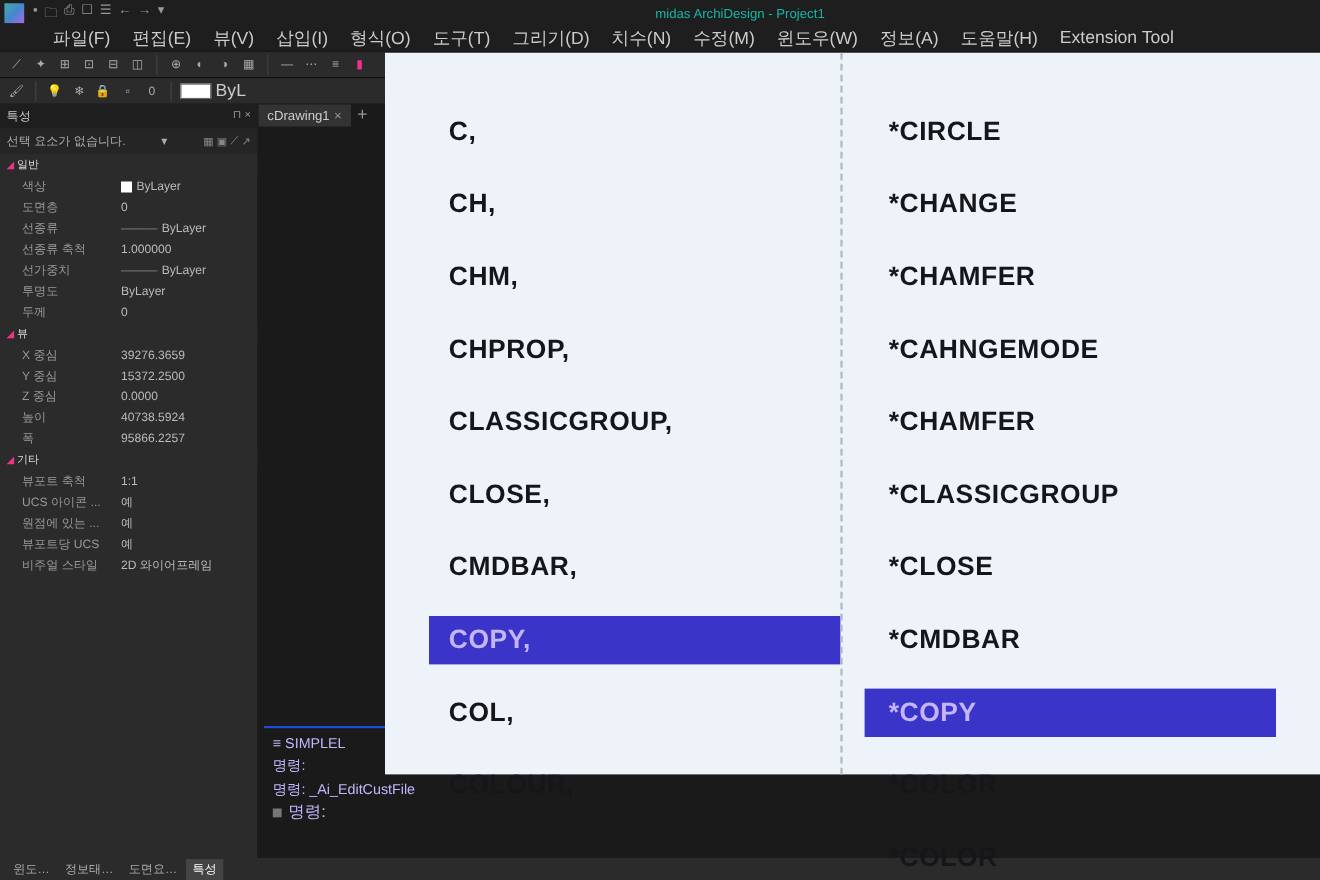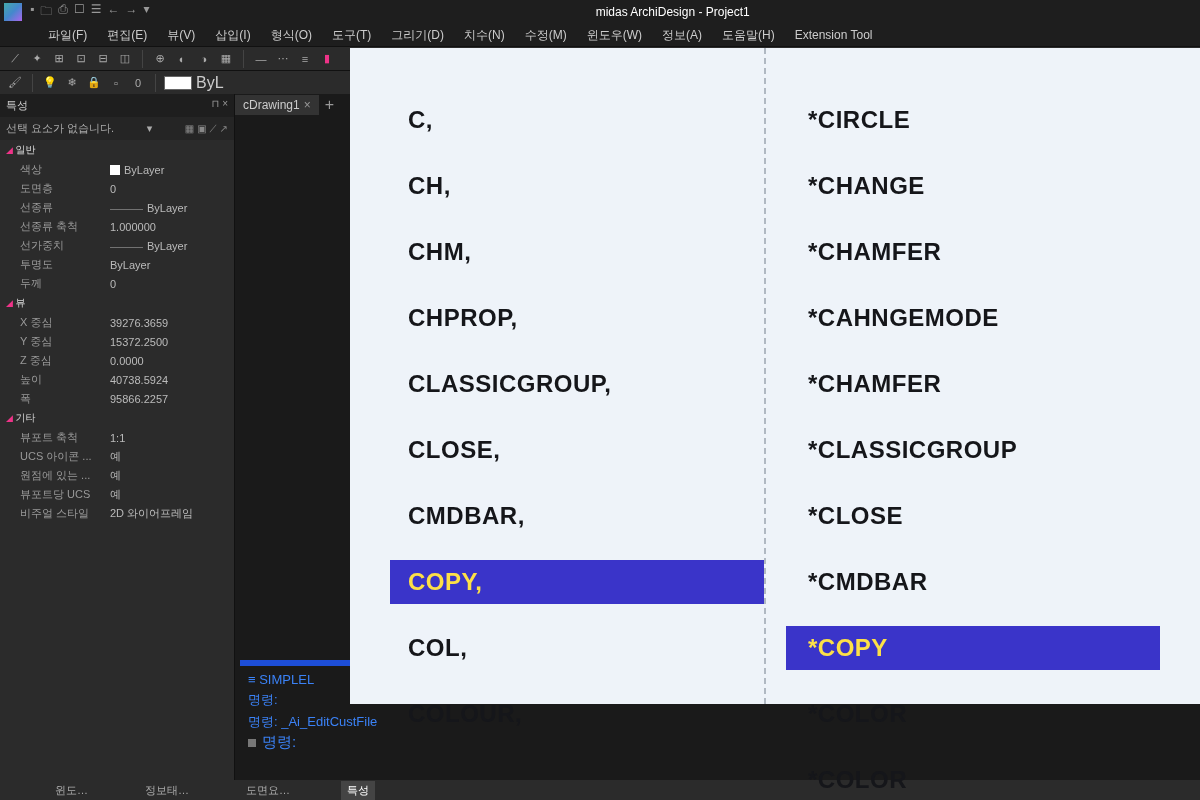--- a/index.html
+++ b/index.html
@@ -1,23 +1,23 @@
 <!DOCTYPE html>
 <html><head>
 <meta charset="utf-8">
 <style>
 * { margin: 0; padding: 0; box-sizing: border-box; }
 body { font-family: "Malgun Gothic", "Segoe UI", sans-serif; background: #2b2b2b; color: #ccc; width: 1200px; height: 800px; overflow: hidden; position: relative; }
 
 .titlebar { height: 24px; background: #1e1e1e; display: flex; align-items: center; padding: 0 4px; }
 .titlebar .app-icon { width: 18px; height: 18px; background: linear-gradient(135deg, #4aa, #48c, #a6e); margin-right: 8px; }
 .titlebar .tb-icons { display: flex; gap: 6px; color: #999; font-size: 12px; }
-.titlebar .title { flex: 1; text-align: center; color: #ffffff; font-size: 12px; }
-
-.menubar { height: 22px; background: #1e1e1e; display: flex; align-items: center; padding-left: 40px; gap: 4px; font-size: 12px; color: #ccc; }
+.titlebar .title { flex: 1; text-align: center; color: #14b8a6; font-size: 12px; }
+
+.menubar { height: 22px; background: #1e1e1e; display: flex; align-items: center; padding-left: 40px; gap: 4px; font-size: 16px; color: #ccc; }
 .menubar .menu-item { padding: 2px 8px; white-space: nowrap; }
 
 .toolbar-row { height: 24px; background: #2b2b2b; border-top: 1px solid #111; display: flex; align-items: center; padding: 0 6px; gap: 4px; }
 .tb-sep { width: 1px; height: 18px; background: #444; margin: 0 4px; }
 .tb-icon { width: 18px; height: 18px; display: inline-flex; align-items: center; justify-content: center; color: #aaa; font-size: 11px; }
 .color-swatch { width: 28px; height: 14px; background: #fff; border: 1px solid #666; }
 .by-layer-txt { font-size: 16px; color: #ccc; }
 
 .main-area { display: flex; height: calc(800px - 24px - 22px - 48px - 20px); }
 .prop-panel { width: 235px; background: #2b2b2b; border-right: 1px solid #111; font-size: 11px; }
@@ -35,35 +35,35 @@
 .canvas-area { flex: 1; background: #1a1a1a; position: relative; }
 .doc-tab { position: absolute; top: 0; left: 0; height: 22px; display: flex; align-items: center; }
 .doc-tab .tab { background: #333; padding: 3px 8px; font-size: 12px; color: #ccc; display: flex; gap: 4px; }
 .doc-tab .tab .close { color: #999; }
 .doc-tab .add { padding: 2px 6px; color: #999; }
 
 .model-tabs { position: absolute; bottom: 120px; left: 240px; display: flex; align-items: center; font-size: 11px; color: #bbb; gap: 2px; }
 .model-tabs .nav { background: #333; padding: 2px 4px; }
 .model-tabs .tab { background: #333; padding: 2px 8px; }
 
-.command-area { position: absolute; bottom: 20px; left: 240px; right: 0; height: 120px; background: #1a1a1a; font-size: 13px; color: #3b82f6; padding: 4px 8px; border-top: 6px solid #1d4ed8; }
+.command-area { position: absolute; bottom: 20px; left: 240px; right: 0; height: 120px; background: #1a1a1a; font-size: 13px; color: #c4b5fd; padding: 4px 8px; border-top: 2px solid #1d4ed8; }
 .cmd-line { padding: 2px 0; }
 .cmd-input-row { display: flex; align-items: center; gap: 6px; font-size: 15px; }
 .cmd-input-row .marker { width: 8px; height: 8px; background: #777; }
 
 .statusbar { position: absolute; bottom: 0; left: 0; right: 0; height: 20px; background: #2b2b2b; display: flex; align-items: center; padding: 0 6px; font-size: 11px; color: #aaa; gap: 2px; }
-.statusbar .tab { padding: 2px 6px; margin-left: 43px; }
+.statusbar .tab { padding: 2px 6px; }
 .statusbar .tab.active { background: #444; color: #fff; }
 
 
 .overlay { position: absolute; top: 48px; left: 350px; right: 0; bottom: 96px; background: #eef3f9; display: flex; padding: 50px 40px 40px 40px; }
 .overlay-col { flex: 1; display: flex; flex-direction: column; gap: 22px; }
 .overlay-divider { width: 0; border-left: 2px dashed #b0b8c2; margin: -50px 20px -40px 0; }
 .alias-item { font-size: 24px; font-weight: 700; color: #15161a; padding: 8px 18px; letter-spacing: 0.5px; }
-.alias-item.highlight { background: #3a34c9; color: #fde047; }
+.alias-item.highlight { background: #3a34c9; color: #c4b5fd; }
 .overlay-col.right .alias-item { padding-left: 22px; }
 </style>
 </head>
 <body>
 
 <div class="titlebar">
   <div class="app-icon"></div>
   <div class="tb-icons">
     <span>▪</span>
     <span>🗀</span>

